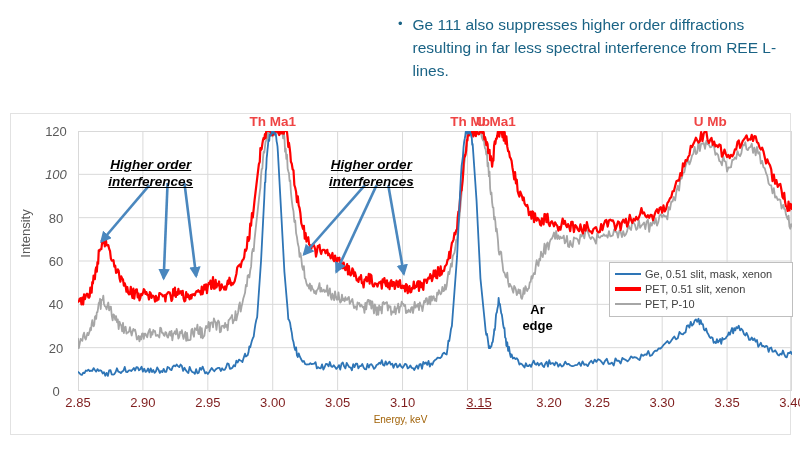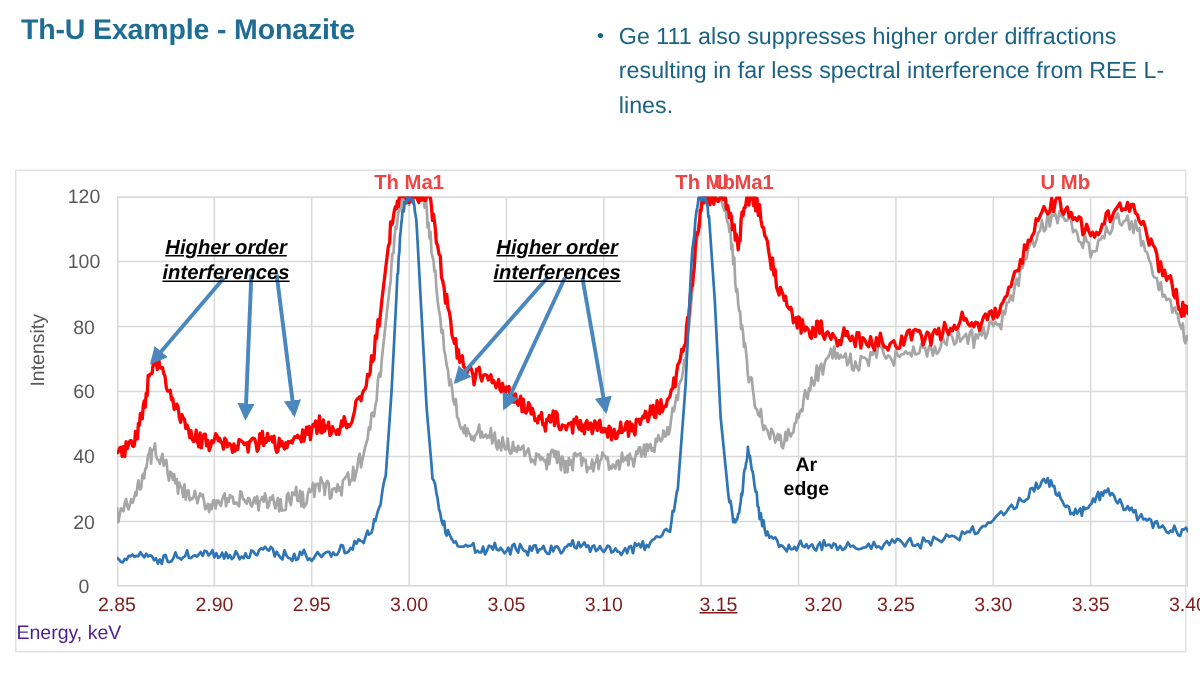--- a/index.html
+++ b/index.html
@@ -111,23 +111,23 @@
     margin-left: -30px;
     text-align: center;
     font-size: 13px;
     color: #7f1d1d;
   }
   #x-axis-title {
     position: absolute;
     left: 0;
     right: 0;
     top: 300px;
-    text-align: left;
-    font-size: 13px;
-    color: #4c1d95;
+    text-align: center;
+    font-size: 10px;
+    color: #a16207;
   }
 
   
   .peak-label {
     position: absolute;
     top: 0px;
     font-size: 13.5px;
     font-weight: bold;
     color: #ef4444;
     white-space: nowrap;
@@ -177,38 +177,37 @@
   .legend-label {
     font-size: 11px;
     color: #404040;
     white-space: nowrap;
   }
 </style>
 </head>
 <body>
 
 <div id="slide-title">
-  <span>Th-U Example - Monazite</span>
 </div>
 
 <div id="bullet-block">
   <span class="dot">•</span>
   <span>Ge 111 also suppresses higher order diffractions resulting in far less spectral interference from REE L-lines.</span>
 </div>
 
 <div id="chart-frame">
 
   <div id="y-axis-title">Intensity</div>
   <div id="ytick-wrap">
       <div class="ytick" style="top: 260px;">0</div>
       <div class="ytick" style="top: 216.667px;">20</div>
       <div class="ytick" style="top: 173.333px;">40</div>
       <div class="ytick" style="top: 130px;">60</div>
       <div class="ytick" style="top: 86.6667px;">80</div>
-      <div class="ytick" style="top: 43.3333px;">100</div>
+      <div class="ytick" style="top: 43.3333px; font-style: italic;">100</div>
       <div class="ytick" style="top: 0px;">120</div>
     </div>
 
   <div id="plot-area">
     <svg id="plot-svg" viewBox="0 0 714 260" preserveAspectRatio="none">
         <g>
           <line x1="0" y1="260" x2="714" y2="260" stroke="#D9D9D9" stroke-width="1"></line>
           <line x1="0" y1="216.66666666666669" x2="714" y2="216.66666666666669" stroke="#D9D9D9" stroke-width="1"></line>
           <line x1="0" y1="173.33333333333334" x2="714" y2="173.33333333333334" stroke="#D9D9D9" stroke-width="1"></line>
           <line x1="0" y1="130" x2="714" y2="130" stroke="#D9D9D9" stroke-width="1"></line>
@@ -284,13 +283,33 @@
       <div class="anno-text" style="left: 360.389px; top: 43px; transform: translate(-50%, 0px);">
         <div>Higher order</div>
         <div>interferences</div>
       </div>
       <div id="ar-edge" style="left: 526.556px; top: 188.167px; transform: translate(-50%, 0px);">
         <div>Ar</div>
         <div>edge</div>
       </div>
     </div>
 
+  <div id="legend">
+      <div class="legend-row">
+        <span class="swatch">
+          <i style="height: 2px; background: rgb(46, 117, 182);"></i>
+        </span>
+        <span class="legend-label">Ge, 0.51 slit, mask, xenon</span>
+      </div>
+      <div class="legend-row">
+        <span class="swatch">
+          <i style="height: 4px; background: rgb(255, 0, 0);"></i>
+        </span>
+        <span class="legend-label">PET, 0.51 slit, xenon</span>
+      </div>
+      <div class="legend-row">
+        <span class="swatch">
+          <i style="height: 2px; background: rgb(166, 166, 166);"></i>
+        </span>
+        <span class="legend-label">PET, P-10</span>
+      </div>
+    </div>
 </div>
 
 </body></html>

